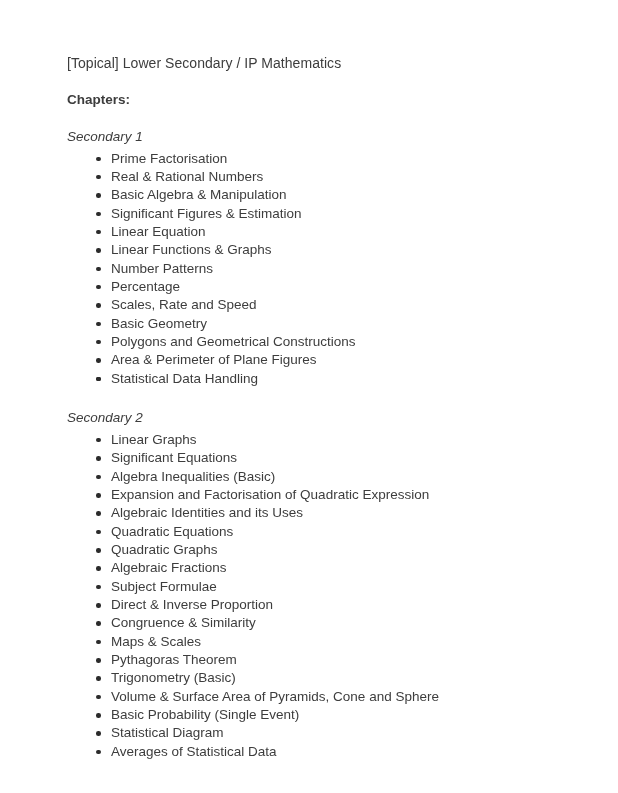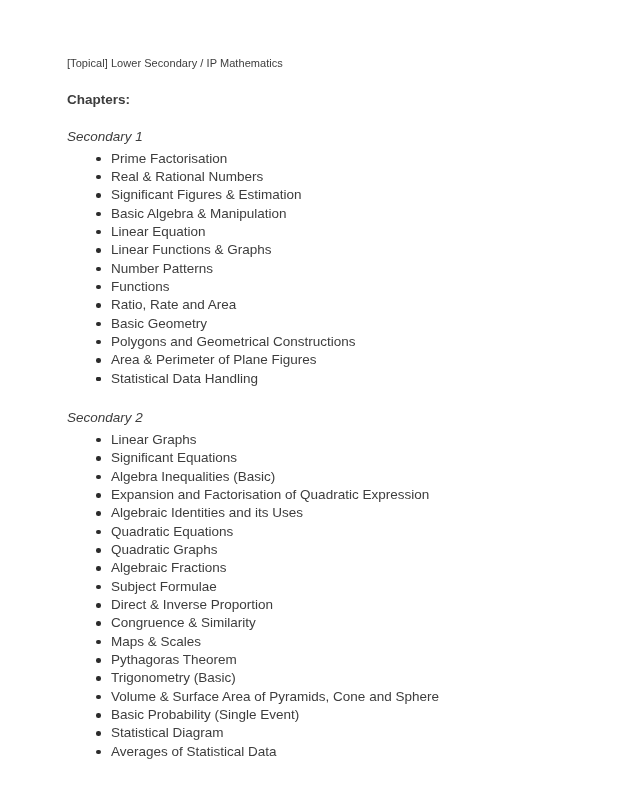--- a/index.html
+++ b/index.html
@@ -17,21 +17,21 @@
   }
   .page {
     position: relative;
     width: 618px;
     height: 793px;
     background: #ffffff;
     box-sizing: border-box;
     padding: 54px 40px 0 67px;
   }
   .doc-title {
-    font-size: 11px;
+    font-size: 14px;
     line-height: 18.5px;
     color: #3d3d3d;
     margin: 0;
     font-weight: normal;
     letter-spacing: 0.05px;
   }
   .spacer-line {
     height: 18.5px;
   }
   .chapters-label {
@@ -87,27 +87,27 @@
 
   <p class="chapters-label">Chapters:</p>
 
   <div class="spacer-line"></div>
 
   <div class="section">
     <p class="section-heading">Secondary 1</p>
     <ul class="chapter-list" id="list-sec1">
         <li><span class="bullet-icon"></span><span>Prime Factorisation</span></li>
         <li><span class="bullet-icon"></span><span>Real &amp; Rational Numbers</span></li>
+        <li><span class="bullet-icon"></span><span>Basic Algebra &amp; Manipulation</span></li>
         <li><span class="bullet-icon"></span><span>Significant Figures &amp; Estimation</span></li>
-        <li><span class="bullet-icon"></span><span>Basic Algebra &amp; Manipulation</span></li>
         <li><span class="bullet-icon"></span><span>Linear Equation</span></li>
         <li><span class="bullet-icon"></span><span>Linear Functions &amp; Graphs</span></li>
         <li><span class="bullet-icon"></span><span>Number Patterns</span></li>
-        <li><span class="bullet-icon"></span><span>Functions</span></li>
-        <li><span class="bullet-icon"></span><span>Ratio, Rate and Area</span></li>
+        <li><span class="bullet-icon"></span><span>Percentage</span></li>
+        <li><span class="bullet-icon"></span><span>Scales, Rate and Speed</span></li>
         <li><span class="bullet-icon"></span><span>Basic Geometry</span></li>
         <li><span class="bullet-icon"></span><span>Polygons and Geometrical Constructions</span></li>
         <li><span class="bullet-icon"></span><span>Area &amp; Perimeter of Plane Figures</span></li>
         <li><span class="bullet-icon"></span></li>
         <li><span class="bullet-icon"></span><span>Statistical Data Handling</span></li>
       </ul>
   </div>
 
   <div class="spacer-line"></div>
 

